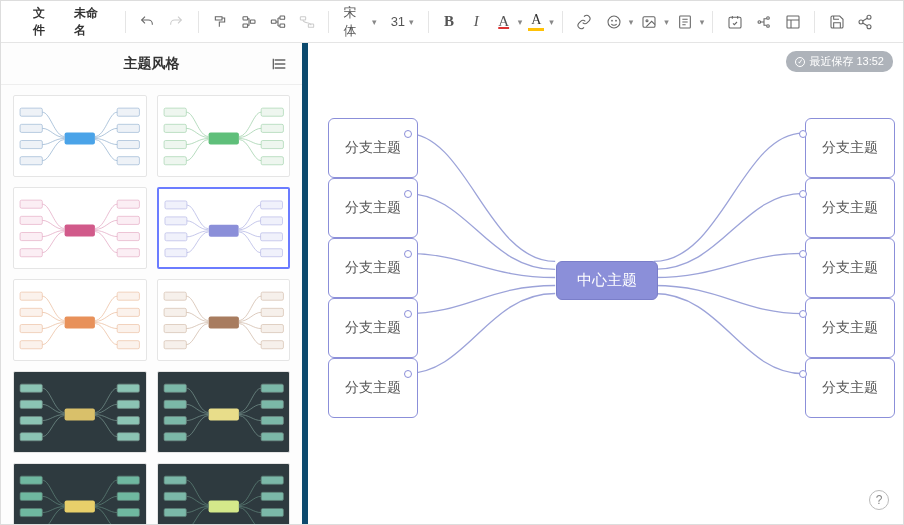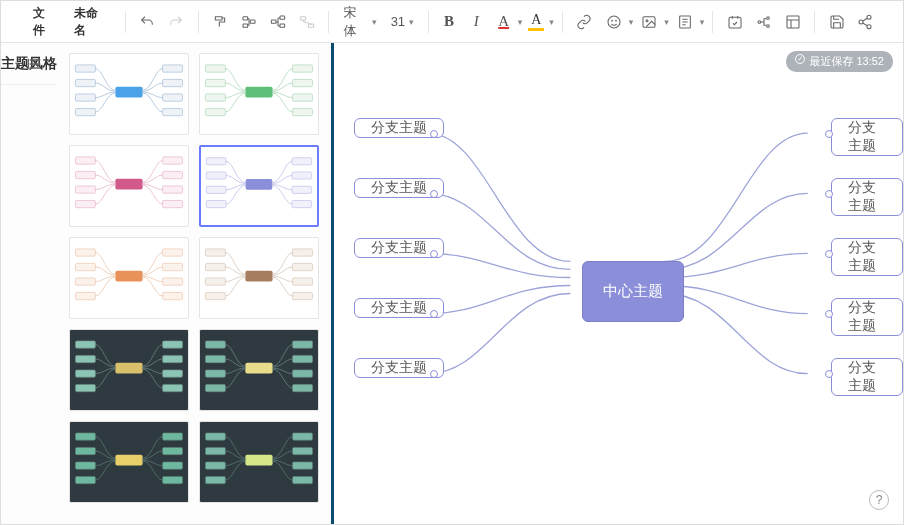--- a/index.html
+++ b/index.html
@@ -16,39 +16,39 @@
 .fmt{width:26px;height:26px;display:flex;align-items:center;justify-content:center;font-family:"Times New Roman",serif;font-size:15px;cursor:pointer;color:#555}
 .fmt.b{font-weight:700}
 .fmt.i{font-style:italic}
 .fmt.u{text-decoration:underline;text-decoration-color:#d33;text-decoration-thickness:2px}
 .color-btn{display:flex;flex-direction:column;align-items:center;cursor:pointer;padding:2px 4px}
 .color-btn .a{font-size:14px;font-family:"Times New Roman",serif;line-height:1}
 .color-btn .bar{width:16px;height:3px;background:#ffc107;margin-top:1px}
 .with-chev{display:flex;align-items:center;cursor:pointer}
 .with-chev .chev{font-size:9px;color:#888;margin-left:1px}
 .main{flex:1;display:flex;min-height:0}
-.sidebar{width:333px;border-right:3px solid #0c4a6e;display:flex;flex-direction:row;background:#fdfdfd}
+.sidebar{width:307px;border-right:6px solid #0c4a6e;display:flex;flex-direction:column;background:#fdfdfd}
 .sb-head{height:42px;display:flex;align-items:center;justify-content:center;position:relative;border-bottom:1px solid #eee}
 .sb-title{font-size:14px;font-weight:600;color:#333}
 .sb-collapse{position:absolute;right:12px;cursor:pointer;color:#666;width:20px;height:20px;display:flex;align-items:center;justify-content:center}
 .sb-body{flex:1;overflow-y:auto;padding:10px 12px}
 .sb-body::-webkit-scrollbar{width:8px}
 .sb-body::-webkit-scrollbar-thumb{background:#ccc;border-radius:4px}
 .theme-grid{display:grid;grid-template-columns:1fr 1fr;gap:10px}
 .theme{height:82px;border:1px solid #e5e5e5;border-radius:2px;cursor:pointer;position:relative;overflow:hidden}
 .theme.sel{border:2px solid #6b7cff}
 .theme.dark{background:#2e3a3f}
 .thumb{position:absolute;inset:0}
 .canvas{flex:1;position:relative;background:#fff}
-.save-badge{position:absolute;top:8px;right:10px;background:#aeb3ba;color:#fff;font-size:11px;padding:3px 9px;border-radius:10px;display:flex;align-items:flex-start;gap:4px}
+.save-badge{position:absolute;top:8px;right:10px;background:#aeb3ba;color:#fff;font-size:11px;padding:3px 9px;border-radius:10px;display:flex;align-items:center;gap:4px}
 .save-badge .chk{width:10px;height:10px;border:1px solid #fff;border-radius:50%;display:inline-flex;align-items:center;justify-content:center;font-size:7px}
 .help{position:absolute;bottom:14px;right:14px;width:20px;height:20px;border:1px solid #bbb;border-radius:50%;display:flex;align-items:center;justify-content:center;color:#888;font-size:12px;cursor:pointer}
 .mindmap{position:absolute;inset:0}
-.node{position:absolute;border:1.5px solid #8b8fd9;background:#fff;color:#555;border-radius:6px;padding:0 16px;font-size:14px;display:flex;align-items:center;justify-content:center}
-.node.center{background:#8b8fd9;color:#fff;font-size:15px;border:1.5px solid #7a7ec9;padding:20px 20px}
+.node{position:absolute;border:1.5px solid #8b8fd9;background:#fff;color:#555;border-radius:6px;padding:20px 16px;font-size:14px;display:flex;align-items:center;justify-content:center}
+.node.center{background:#8b8fd9;color:#fff;font-size:15px;border:1.5px solid #7a7ec9;padding:9px 20px}
 .dot{position:absolute;width:8px;height:8px;border:1.5px solid #8b8fd9;background:#fff;border-radius:50%}
 svg.edges{position:absolute;inset:0;width:100%;height:100%;pointer-events:none}
 svg.edges path{stroke:#9ca3d9;stroke-width:1.3;fill:none}
 </style>
 </head>
 <body>
 <div class="app">
 
 <div class="toolbar">
   <span class="menu-item bold">文件</span>

